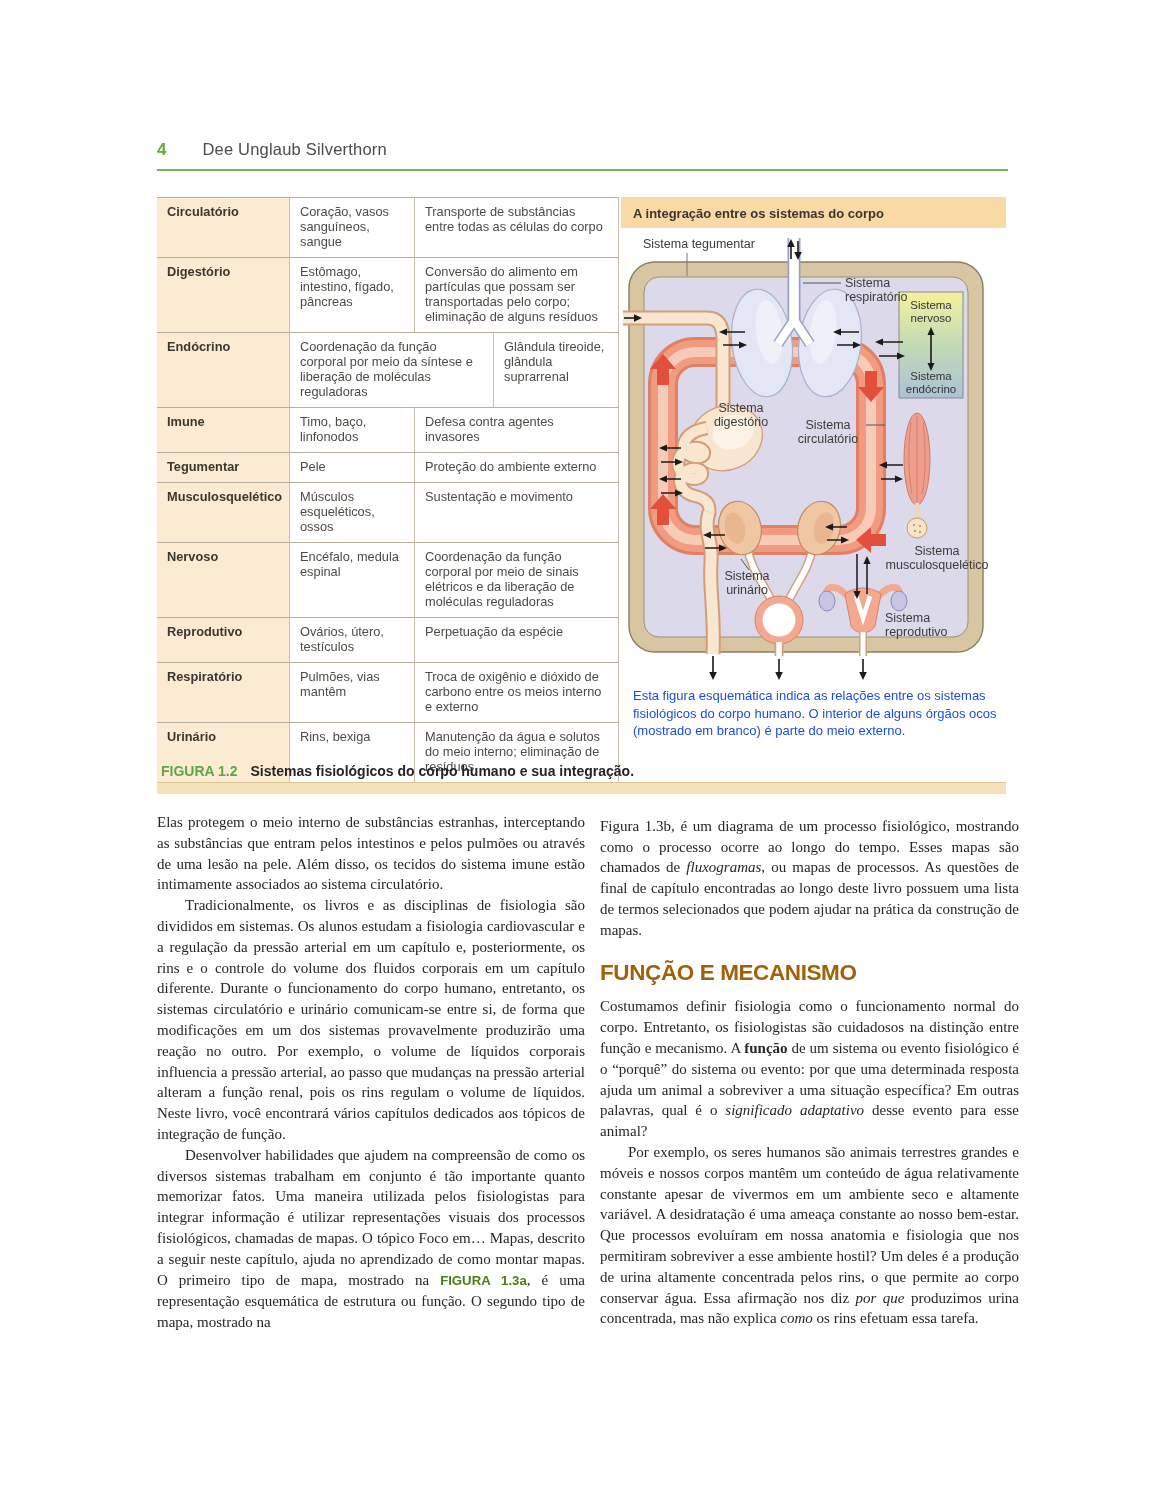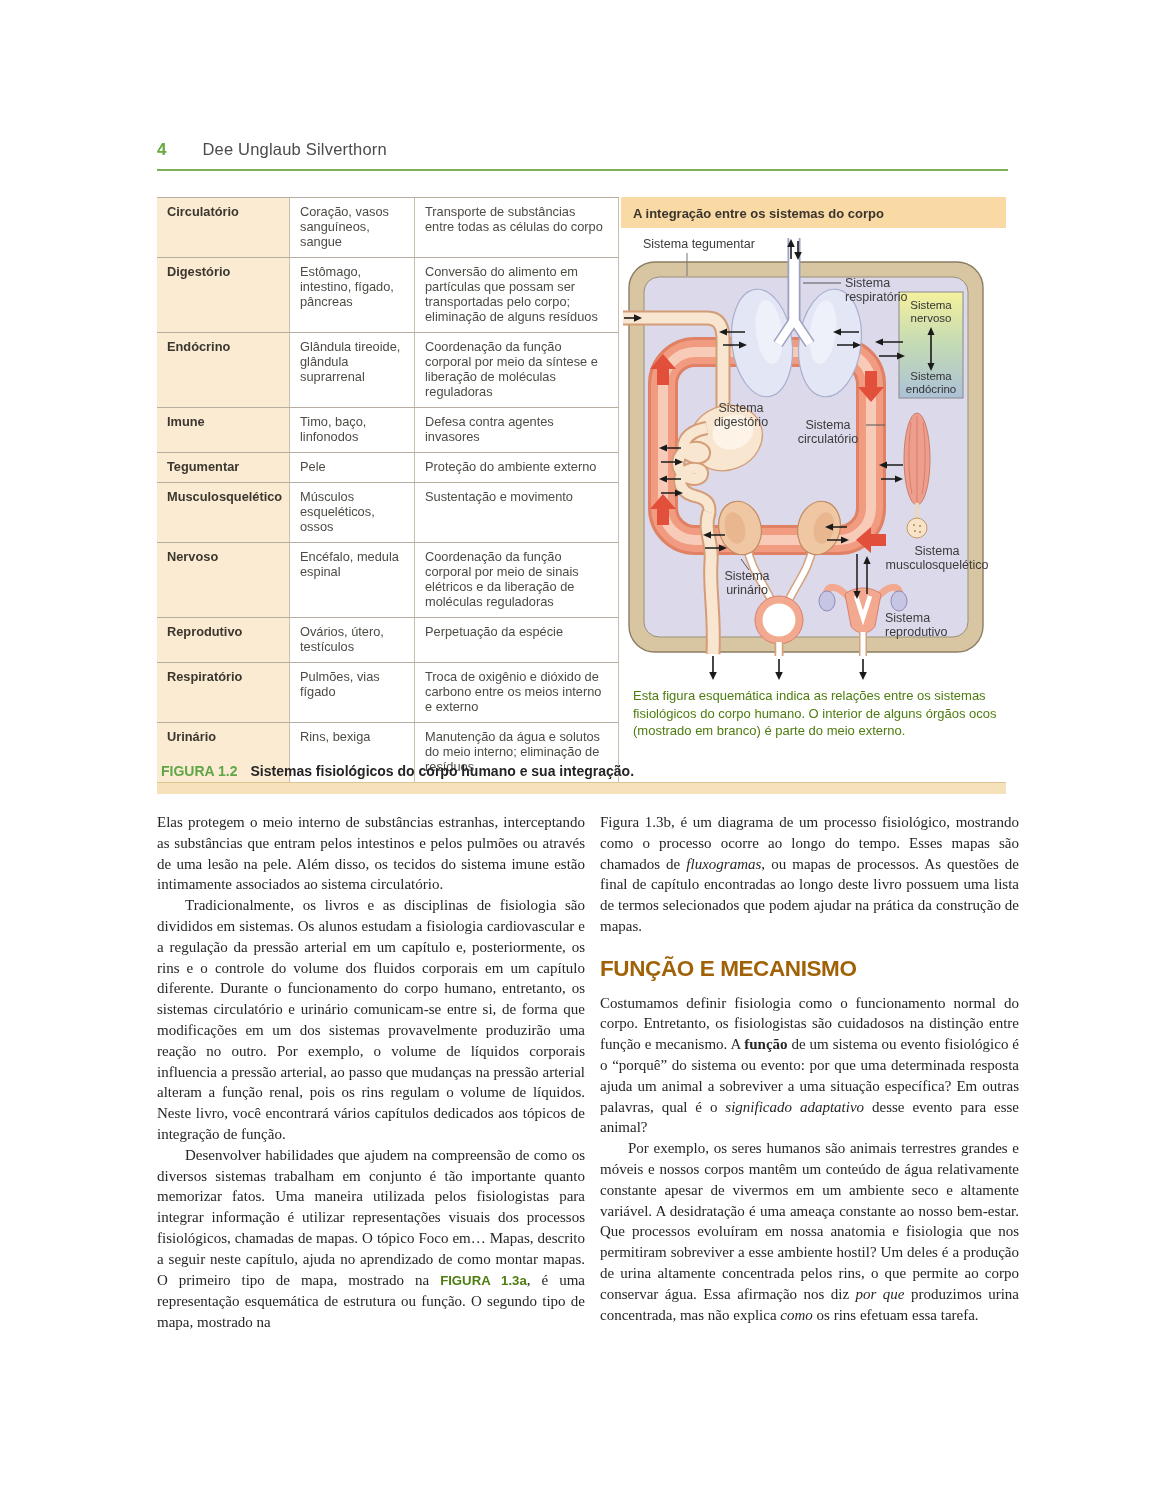--- a/index.html
+++ b/index.html
@@ -26,32 +26,32 @@
       line-height:15px;color:#4e4b45;}
   .td.c1{width:133px;background:#FBEBD3;font-weight:bold;color:#3b372f;
       border-right:1px solid #c9bfae;}
   .td.c2{width:125px;border-right:1px solid #c9bfae;}
   .td.c3{flex:1;border-right:1px solid #c9bfae;}
   .fig-diagram{flex:1;display:flex;flex-direction:column;}
   .diag-head{background:#F9D9A4;font-weight:bold;font-size:13px;color:#3a362f;
       padding:9px 12px 7px;margin-left:2px;}
   .diag-body{padding:4px 0 0 4px;}
   .diag-body svg{display:block;}
-  .diag-caption{margin:0 8px 0 10px;font-size:13px;line-height:17.5px;color:#4d7c0f;}
+  .diag-caption{margin:0 8px 0 10px;font-size:13px;line-height:17.5px;color:#1d4ed8;}
   .fig-bottom-bar{height:11px;background:#F5E1BA;border-top:1px solid #ddc493;}
 
   
   .fig-caption{position:absolute;left:161px;top:763px;font-size:14px;margin:0;}
   .fig-label{color:#5fa648;font-weight:bold;margin-right:13px;}
   .fig-text{font-weight:bold;color:#242424;}
 
   
   .columns{position:absolute;left:157px;top:812px;width:862px;display:flex;gap:15px;
     font-family:"Liberation Serif",serif;font-size:15px;line-height:20.8px;
-    color:#262626;text-align:justify;}
+    color:#262626;text-align:justify;align-items:center;}
   .col.left{width:428px;} .col.right{width:419px;}
   .columns p{margin:0;}
   .columns p.indent{text-indent:28px;}
   h2.section-heading{font-family:"Liberation Sans",sans-serif;color:#a16207;
     font-size:22.5px;letter-spacing:-0.4px;margin:22px 0 13px;text-align:left;}
   .seg-i{font-style:italic;margin-top:13px;}
   .seg-b{font-weight:bold;}
   .seg-g{font-family:Liberation Sans, sans-serif;font-weight:bold;color:#4d7c0f;
     font-size:0.88em;}
 
@@ -78,22 +78,22 @@
           <div class="td c2">Coração, vasos sanguíneos, sangue</div>
           <div class="td c3">Transporte de substâncias entre todas as células do corpo</div>
         </div>
         <div class="trow">
           <div class="td c1">Digestório</div>
           <div class="td c2">Estômago, intestino, fígado, pâncreas</div>
           <div class="td c3">Conversão do alimento em partículas que possam ser transportadas pelo corpo; eliminação de alguns resíduos</div>
         </div>
         <div class="trow">
           <div class="td c1">Endócrino</div>
+          <div class="td c3">Coordenação da função corporal por meio da síntese e liberação de moléculas reguladoras</div>
           <div class="td c2">Glândula tireoide, glândula suprarrenal</div>
-          <div class="td c3">Coordenação da função corporal por meio da síntese e liberação de moléculas reguladoras</div>
         </div>
         <div class="trow">
           <div class="td c1">Imune</div>
           <div class="td c2">Timo, baço, linfonodos</div>
           <div class="td c3">Defesa contra agentes invasores</div>
         </div>
         <div class="trow">
           <div class="td c1">Tegumentar</div>
           <div class="td c2">Pele</div>
           <div class="td c3">Proteção do ambiente externo</div>
@@ -108,21 +108,21 @@
           <div class="td c2">Encéfalo, medula espinal</div>
           <div class="td c3">Coordenação da função corporal por meio de sinais elétricos e da liberação de moléculas reguladoras</div>
         </div>
         <div class="trow">
           <div class="td c1">Reprodutivo</div>
           <div class="td c2">Ovários, útero, testículos</div>
           <div class="td c3">Perpetuação da espécie</div>
         </div>
         <div class="trow">
           <div class="td c1">Respiratório</div>
-          <div class="td c2">Pulmões, vias fígado</div>
+          <div class="td c2">Pulmões, vias mantêm</div>
           <div class="td c3">Troca de oxigênio e dióxido de carbono entre os meios interno e externo</div>
         </div>
         <div class="trow">
           <div class="td c1">Urinário</div>
           <div class="td c2">Rins, bexiga</div>
           <div class="td c3">Manutenção da água e solutos do meio interno; eliminação de resíduos</div>
         </div>
       </div>
 
       <div class="fig-diagram">

